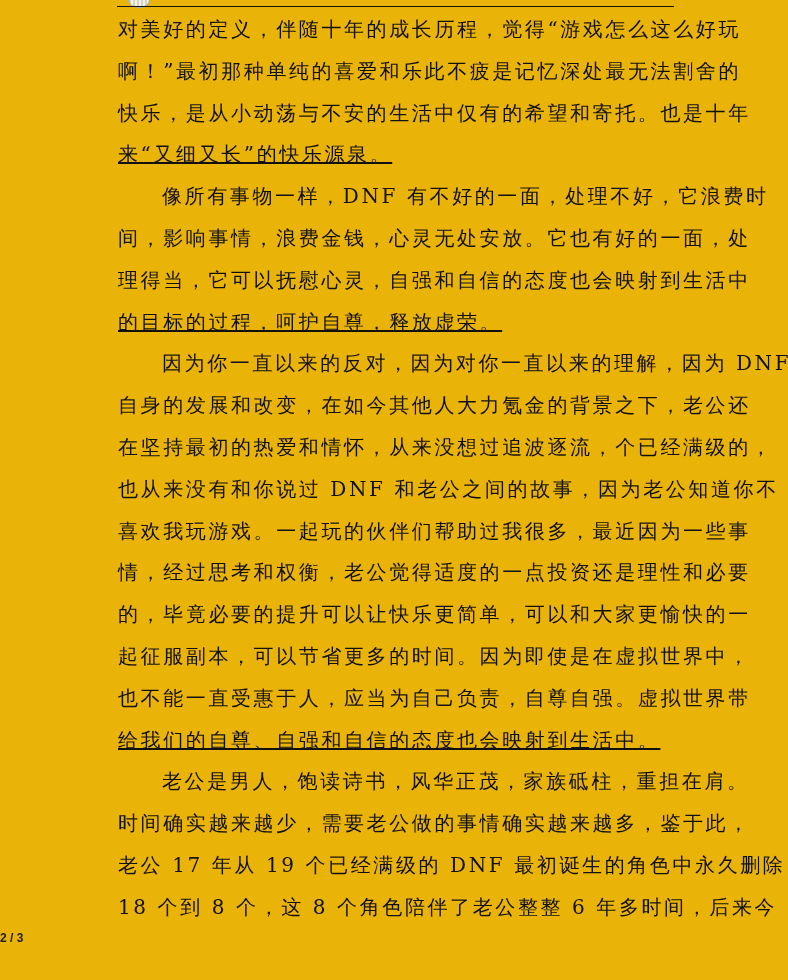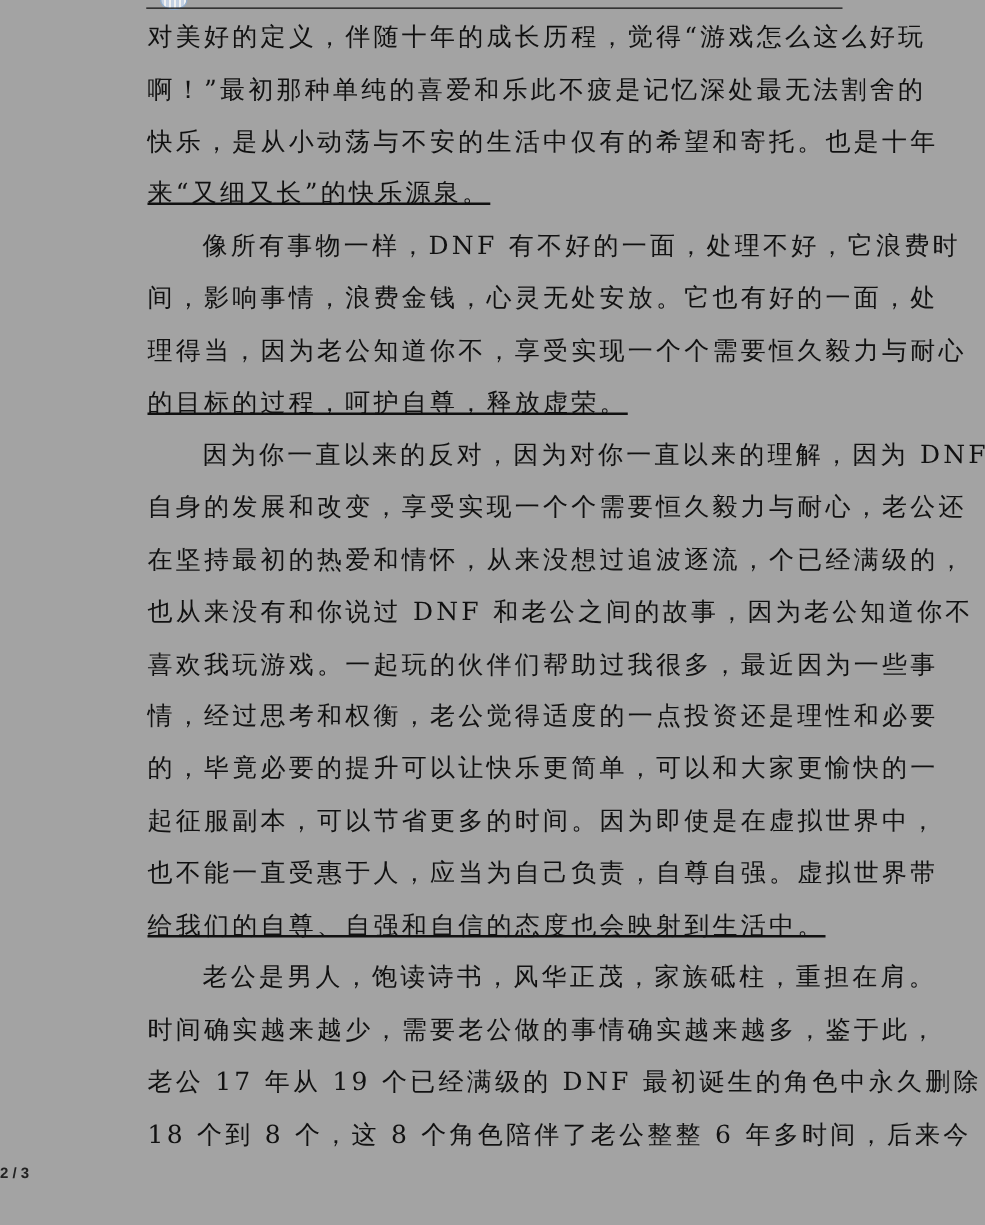--- a/index.html
+++ b/index.html
@@ -13,21 +13,21 @@
     position: relative;
     overflow: hidden;
     font-family: "DejaVu Serif", "Liberation Serif", serif;
     color: #111111;
   }
   .page {
     position: absolute;
     left: 0; top: 0;
     width: 788px;
     height: 980px;
-    background: #a3a3a3;
+    background: #eab308;
   }
   .header-logo {
     position: absolute;
     left: 128px;
     top: -8px;
     width: 20px;
     height: 14px;
     border-radius: 50%;
     border: 1.5px solid #8fb0d6;
     background: repeating-linear-gradient(90deg, #c9daf0 0 2px, #ffffff 2px 4px);
@@ -95,27 +95,27 @@
     <p class="para">
       <span class="line">对美好的定义，伴随十年的成长历程，觉得“游戏怎么这么好玩</span>
       <span class="line">啊！”最初那种单纯的喜爱和乐此不疲是记忆深处最无法割舍的</span>
       <span class="line">快乐，是从小动荡与不安的生活中仅有的希望和寄托。也是十年</span>
       <span class="line last">来“又细又长”的快乐源泉。</span>
     </p>
 
     <p class="para">
       <span class="line indent">像所有事物一样，DNF 有不好的一面，处理不好，它浪费时</span>
       <span class="line">间，影响事情，浪费金钱，心灵无处安放。它也有好的一面，处</span>
-      <span class="line">理得当，因为老公知道你不，享受实现一个个需要恒久毅力与耐心</span>
+      <span class="line">理得当，它可以抚慰心灵，自强和自信的态度也会映射到生活中</span>
       <span class="line last">的目标的过程，呵护自尊，释放虚荣。</span>
     </p>
 
     <p class="para">
       <span class="line indent">因为你一直以来的反对，因为对你一直以来的理解，因为 DNF</span>
-      <span class="line">自身的发展和改变，享受实现一个个需要恒久毅力与耐心，老公还</span>
+      <span class="line">自身的发展和改变，在如今其他人大力氪金的背景之下，老公还</span>
       <span class="line">在坚持最初的热爱和情怀，从来没想过追波逐流，个已经满级的，</span>
       <span class="line">也从来没有和你说过 DNF 和老公之间的故事，因为老公知道你不</span>
       <span class="line">喜欢我玩游戏。一起玩的伙伴们帮助过我很多，最近因为一些事</span>
       <span class="line">情，经过思考和权衡，老公觉得适度的一点投资还是理性和必要</span>
       <span class="line">的，毕竟必要的提升可以让快乐更简单，可以和大家更愉快的一</span>
       <span class="line">起征服副本，可以节省更多的时间。因为即使是在虚拟世界中，</span>
       <span class="line">也不能一直受惠于人，应当为自己负责，自尊自强。虚拟世界带</span>
       <span class="line last">给我们的自尊、自强和自信的态度也会映射到生活中。</span>
     </p>
 

